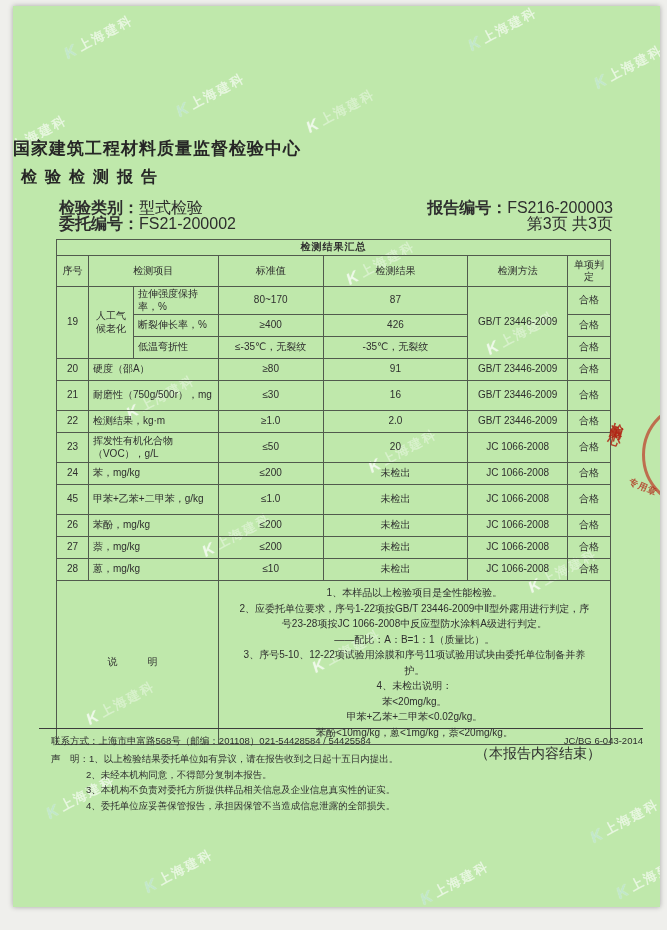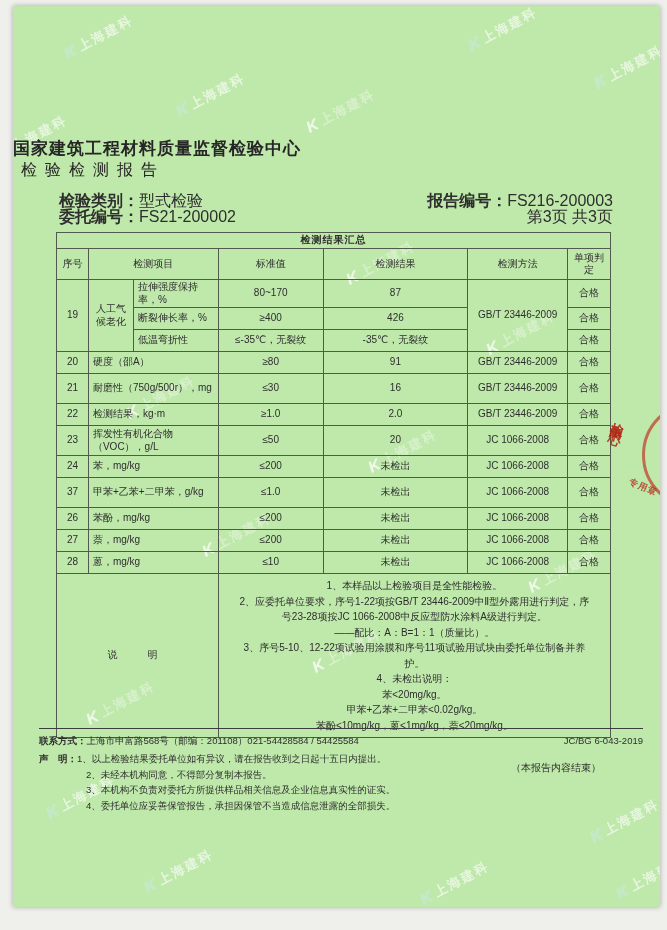--- a/index.html
+++ b/index.html
@@ -55,21 +55,21 @@
     position: absolute; left: 30px; top: 82px;
     font-size: 9px; font-weight: bold;
     color: rgba(176,36,20,.75);
     transform: rotate(24deg);
     letter-spacing: 1px;
   }
   
   .content { position: relative; z-index: 2; }
   .title-wrap { margin-top: 131px; text-align: left; color: #262626; }
   .org-title { font-size: 17px; font-weight: bold; letter-spacing: 1px; }
-  .doc-title { font-size: 16px; font-weight: normal; letter-spacing: 8px; text-indent: 8px; }
+  .doc-title { font-size: 16px; font-weight: bold; letter-spacing: 8px; margin-top: 7px; text-indent: 8px; }
   .meta {
     display: flex; justify-content: space-between;
     margin: 12px 47px 0 46px;
     font-size: 16px; line-height: 16px; color: #2e2e2e; gap: 16px;
   }
   .meta b { font-weight: bold; }
   .meta-right { text-align: right; }
   
   table.results {
     margin-left: 43px; margin-top: 7px;
@@ -89,30 +89,30 @@
   .results .tbl-title { height: 16px; font-weight: bold; letter-spacing: 1px; }
   .results thead th { height: 31px; }
   .results td.item { text-align: left; padding-left: 4px; }
   .results td.group { padding: 1px 4px; }
   .rh22 { height: 22px; } .rh27 { height: 27px; } .rh30 { height: 30px; }
   .notes-label { font-weight: bold; letter-spacing: 10px; }
   .notes-content { text-align: right; padding: 4px 16px !important; line-height: 1.55 !important; }
   .notes-content div { white-space: normal; }
   
   .end-note {
-    width: 555px; margin-left: 43px; margin-top: 23px;
+    width: 555px; margin-left: 43px; 
     text-align: right; padding-right: 10px;
-    font-size: 10px; color: #2e2e2e;
+    font-size: 14px; color: #2e2e2e;
   }
   .footer { position: absolute; left: 26px; right: 17px; top: 722px; z-index: 2; font-size: 9.5px; color: #2e2e2e; }
   .footer-line { border-top: 1.5px solid #3c3c3c; margin-bottom: 5px; }
   .contact-row { display: flex; justify-content: space-between; line-height: 14px; }
   .decl { margin-top: 3px; line-height: 15.5px; }
   .decl-rest { padding-left: 47px; }
-  .lbl { font-weight: bold; }
+  .lbl { font-weight: normal; margin-left: 12px; }
 </style>
 </head>
 <body>
 
 <div class="paper">
 
   <div class="wm" style="left:48px; top:22px;">
       <span class="wm-k">K</span>
       <span>上海建科</span>
     </div>
@@ -292,21 +292,21 @@
         </tr>
         <tr class="rh22">
           <td>24</td>
           <td colspan="2" class="item">苯，mg/kg</td>
           <td>≤200</td>
           <td>未检出</td>
           <td>JC 1066-2008</td>
           <td>合格</td>
         </tr>
         <tr class="rh30">
-          <td>37</td>
+          <td>45</td>
           <td colspan="2" class="item">甲苯+乙苯+二甲苯，g/kg</td>
           <td>≤1.0</td>
           <td>未检出</td>
           <td>JC 1066-2008</td>
           <td>合格</td>
         </tr>
         <tr class="rh22">
           <td>26</td>
           <td colspan="2" class="item">苯酚，mg/kg</td>
           <td>≤200</td>
@@ -346,21 +346,21 @@
       </tbody>
     </table>
 
     <div class="end-note">（本报告内容结束）</div>
   </div>
 
   <div class="footer">
     <div class="footer-line"></div>
     <div class="contact-row">
       <span><span class="lbl">联系方式：</span><span>上海市申富路568号（邮编：201108）021-54428584 / 54425584</span></span>
-      <span>JC/BG 6-043-2019</span>
+      <span>JC/BG 6-043-2014</span>
     </div>
     <div class="decl">
       <div><span class="lbl">声　明：</span><span>1、以上检验结果委托单位如有异议，请在报告收到之日起十五日内提出。</span></div>
       <div class="decl-rest">2、未经本机构同意，不得部分复制本报告。</div>
       <div class="decl-rest">3、本机构不负责对委托方所提供样品相关信息及企业信息真实性的证实。</div>
       <div class="decl-rest">4、委托单位应妥善保管报告，承担因保管不当造成信息泄露的全部损失。</div>
     </div>
   </div>
 
 </div>

